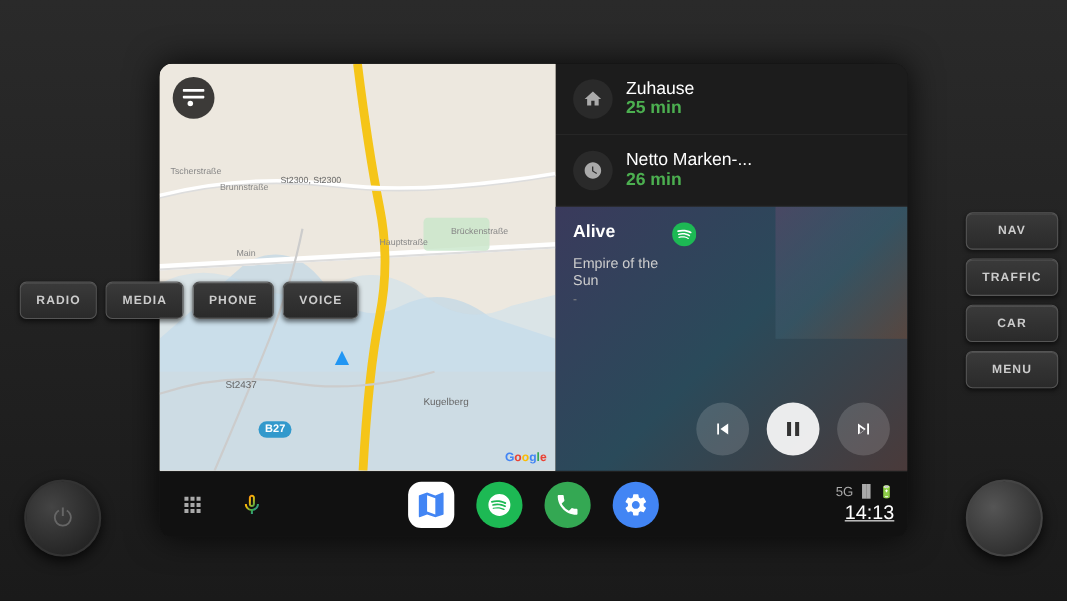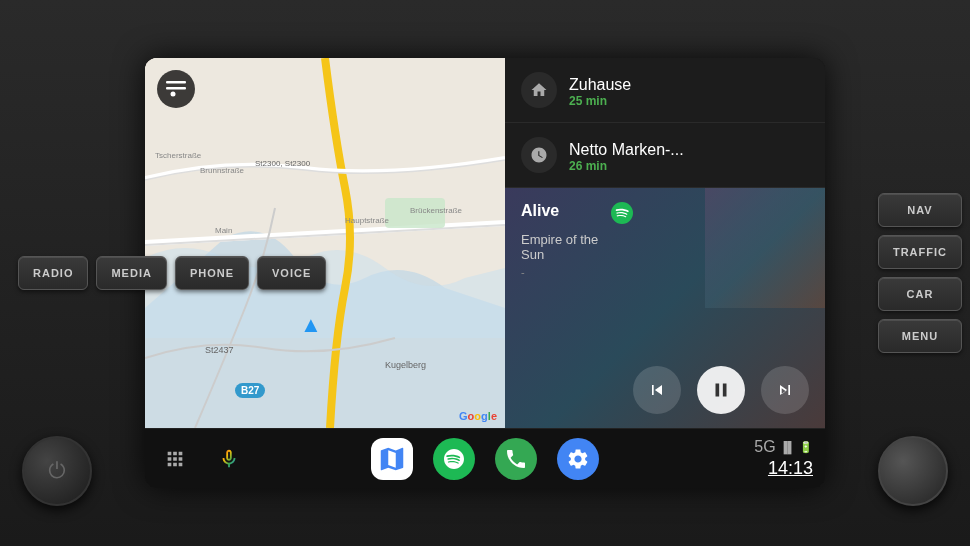--- a/index.html
+++ b/index.html
@@ -161,21 +161,21 @@
       background: #2a2a2a;
       display: flex;
       align-items: center;
       justify-content: center;
       margin-right: 12px;
       flex-shrink: 0;
     }
 
     .nav-info { flex: 1; }
     .nav-title { color: #fff; font-size: 16px; font-weight: 500; }
-    .nav-time { color: #4CAF50; font-size: 12px; font-weight: bold; }
+    .nav-time { color: #4CAF50; font-size: 16px; font-weight: bold; }
 
     
     .music-card {
       flex: 1;
       background: linear-gradient(135deg, #3a3a5c 0%, #2a4a5a 50%, #4a3a3a 100%);
       padding: 14px 16px;
       display: flex;
       flex-direction: row;
       position: relative;
       overflow: hidden;
@@ -538,21 +538,21 @@
 
         <div class="app-icon" style="background:#4285F4; border-radius:50%;">
           <svg width="24" height="24" viewBox="0 0 24 24" fill="white">
             <path d="M19.14 12.94c.04-.3.06-.61.06-.94 0-.32-.02-.64-.07-.94l2.03-1.58c.18-.14.23-.41.12-.61l-1.92-3.32c-.12-.22-.37-.29-.59-.22l-2.39.96c-.5-.38-1.03-.7-1.62-.94l-.36-2.54c-.04-.24-.24-.41-.48-.41h-3.84c-.24 0-.43.17-.47.41l-.36 2.54c-.59.24-1.13.57-1.62.94l-2.39-.96c-.22-.08-.47 0-.59.22L2.74 8.87c-.12.21-.08.47.12.61l2.03 1.58c-.05.3-.09.63-.09.94s.02.64.07.94l-2.03 1.58c-.18.14-.23.41-.12.61l1.92 3.32c.12.22.37.29.59.22l2.39-.96c.5.38 1.03.7 1.62.94l.36 2.54c.05.24.24.41.48.41h3.84c.24 0 .44-.17.47-.41l.36-2.54c.59-.24 1.13-.56 1.62-.94l2.39.96c.22.08.47 0 .59-.22l1.92-3.32c.12-.22.07-.47-.12-.61l-2.01-1.58zM12 15.6c-1.98 0-3.6-1.62-3.6-3.6s1.62-3.6 3.6-3.6 3.6 1.62 3.6 3.6-1.62 3.6-3.6 3.6z"></path>
           </svg>
         </div>
       </div>
 
       <div class="bottom-right">
         <div class="status-bar">
-          <span style="font-size:16px; color:#aaa;">5G</span>
+          <span style="font-size:12px; color:#aaa;">5G</span>
           <span style="color:#aaa;">▐▌</span>
           <span style="color:#aaa;">🔋</span>
         </div>
         <div class="clock">14:13</div>
       </div>
     </div>
   </div>
 
   <div class="right-panel">
     <button class="car-button">NAV</button>

